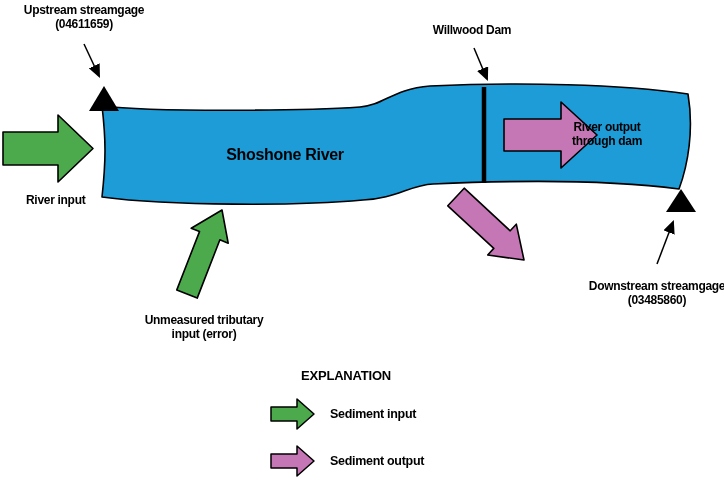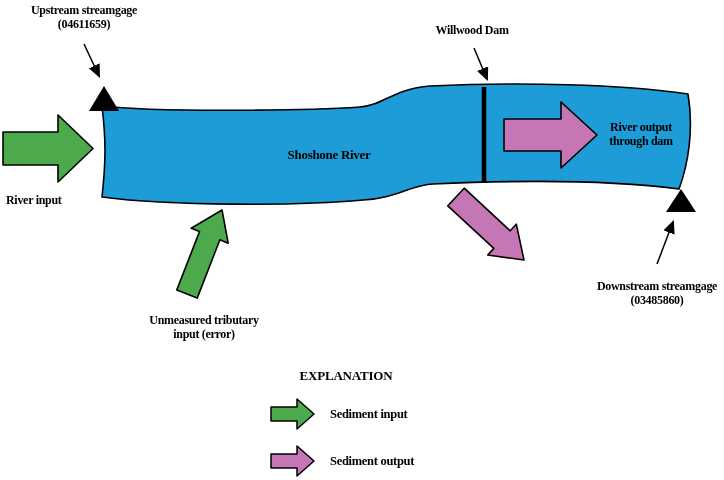--- a/index.html
+++ b/index.html
@@ -1,26 +1,26 @@
 <!DOCTYPE html>
 <html><head>
 <meta charset="utf-8">
 <style>
   html,body{margin:0;padding:0;background:#fff;}
   #stage{
     position:relative;width:724px;height:480px;background:#fff;overflow:hidden;
-    font-family:Liberation Serif, serif;color:#000;border-radius:29px;
+    font-family:Liberation Sans, sans-serif;color:#000;border-radius:29px;
   }
   #shapes{position:absolute;left:0;top:0;}
   .lbl{
     position:absolute;font-size:12px;font-weight:700;letter-spacing:-0.3px;
     line-height:14px;white-space:nowrap;color:#000;
   }
   .center{transform:translateX(-50%);text-align:center;}
-  .river-name{font-size:13px;margin-left:44px;}
+  .river-name{font-size:16px;}
   .legend-title{font-size:13px;letter-spacing:-0.2px;}
   .legend-item{font-size:12.5px;}
 </style>
 </head>
 <body>
 
 <div id="stage">
 
   <svg id="shapes" width="724" height="480" viewBox="0 0 724 480">
     <defs>
@@ -60,25 +60,25 @@
     <path stroke="#000" stroke-width="1.5" stroke-linejoin="round" d="M271,454 L297,454 L297,446 L314,461 L297,476 L297,468 L271,468 Z" fill="#c577b5"></path>
   </svg>
 
   <div class="lbl center" style="left:84px;top:3px">
     <div>Upstream streamgage</div>
     <div>(04611659)</div>
   </div>
 
   <div class="lbl center" style="left:472px;top:23px">Willwood Dam</div>
 
-  <div class="lbl" style="left:6px;top:193px">River input</div>
+  <div class="lbl" style="left:26px;top:193px">River input</div>
 
   <div class="lbl center river-name" style="left:285px;top:148px">Shoshone River</div>
 
-  <div class="lbl center" style="left:641px;top:120px">
+  <div class="lbl center" style="left:607px;top:120px">
     <div>River output</div>
     <div>through dam</div>
   </div>
 
 
   <div class="lbl center" style="left:657px;top:279px">
     <div>Downstream streamgage</div>
     <div>(03485860)</div>
   </div>
 

